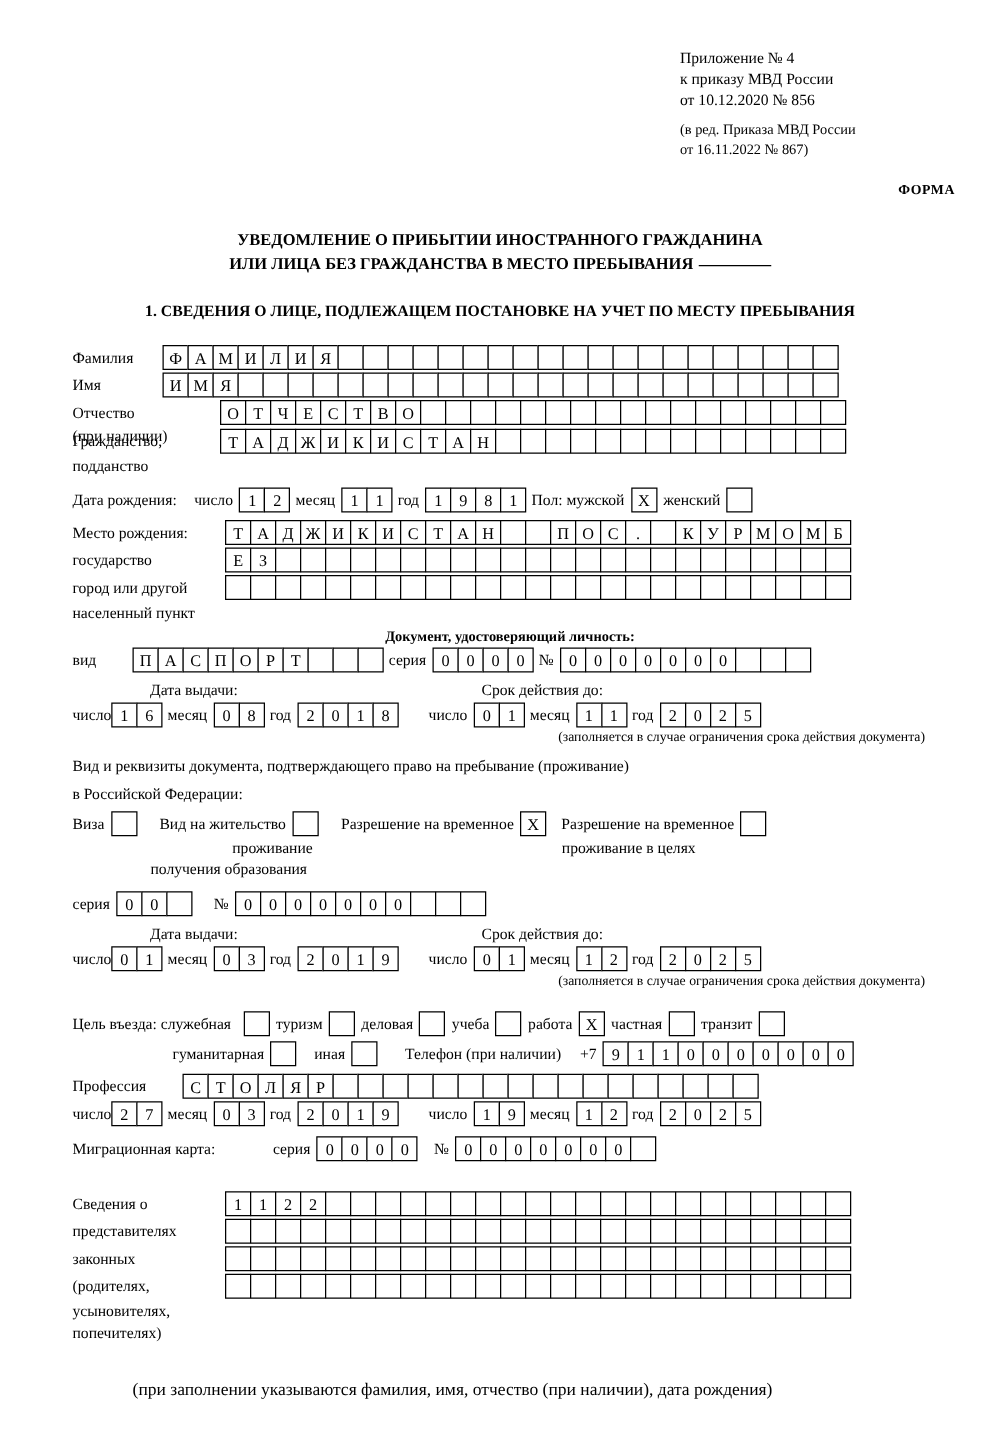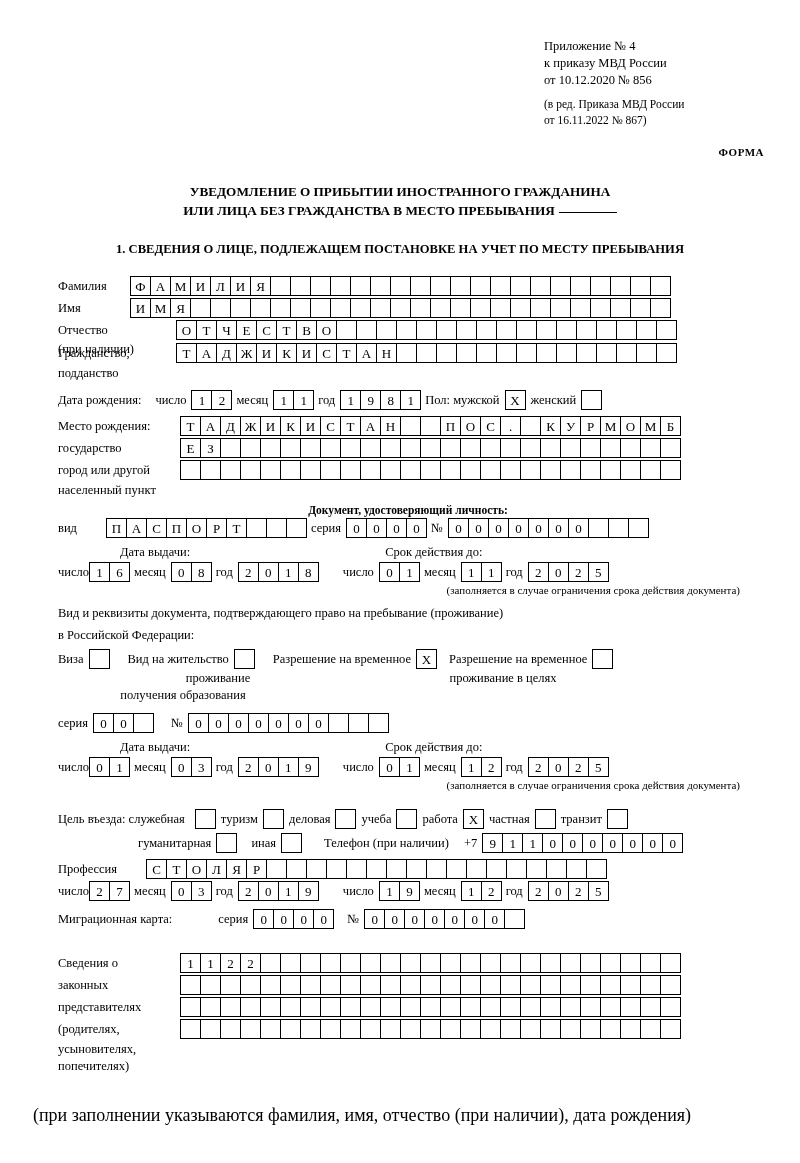--- a/index.html
+++ b/index.html
@@ -138,21 +138,21 @@
     font-size: 13px;
     display: inline-block;
     vertical-align: middle;
   }
   .footer-note {
     position: absolute;
     top: 1105px;
     left: 0;
     width: 724px;
     text-align: center;
-    font-size: 18px;
+    font-size: 14px;
   }
   .lbl-w1 { width: 72px; }
   .flexline { display: flex; align-items: flex-start; }
 </style>
 </head>
 <body>
 
 <div class="page">
 
   <div class="hdr">
@@ -742,52 +742,52 @@
           <div class="bx"></div>
           <div class="bx"></div>
           <div class="bx"></div>
           <div class="bx"></div>
           <div class="bx"></div>
           <div class="bx"></div>
           <div class="bx"></div>
         </div>
     </div>
     <div class="row">
+      <div class="lbl" style="width:122px;">представителях</div>
+      <div class="boxes" id="lr3-boxes">
+          <div class="bx"></div>
+          <div class="bx"></div>
+          <div class="bx"></div>
+          <div class="bx"></div>
+          <div class="bx"></div>
+          <div class="bx"></div>
+          <div class="bx"></div>
+          <div class="bx"></div>
+          <div class="bx"></div>
+          <div class="bx"></div>
+          <div class="bx"></div>
+          <div class="bx"></div>
+          <div class="bx"></div>
+          <div class="bx"></div>
+          <div class="bx"></div>
+          <div class="bx"></div>
+          <div class="bx"></div>
+          <div class="bx"></div>
+          <div class="bx"></div>
+          <div class="bx"></div>
+          <div class="bx"></div>
+          <div class="bx"></div>
+          <div class="bx"></div>
+          <div class="bx"></div>
+          <div class="bx"></div>
+        </div>
+    </div>
+    <div class="row">
       <div class="lbl" style="width:122px;">законных</div>
       <div class="boxes" id="lr2-boxes">
-          <div class="bx"></div>
-          <div class="bx"></div>
-          <div class="bx"></div>
-          <div class="bx"></div>
-          <div class="bx"></div>
-          <div class="bx"></div>
-          <div class="bx"></div>
-          <div class="bx"></div>
-          <div class="bx"></div>
-          <div class="bx"></div>
-          <div class="bx"></div>
-          <div class="bx"></div>
-          <div class="bx"></div>
-          <div class="bx"></div>
-          <div class="bx"></div>
-          <div class="bx"></div>
-          <div class="bx"></div>
-          <div class="bx"></div>
-          <div class="bx"></div>
-          <div class="bx"></div>
-          <div class="bx"></div>
-          <div class="bx"></div>
-          <div class="bx"></div>
-          <div class="bx"></div>
-          <div class="bx"></div>
-        </div>
-    </div>
-    <div class="row">
-      <div class="lbl" style="width:122px;">представителях</div>
-      <div class="boxes" id="lr3-boxes">
           <div class="bx"></div>
           <div class="bx"></div>
           <div class="bx"></div>
           <div class="bx"></div>
           <div class="bx"></div>
           <div class="bx"></div>
           <div class="bx"></div>
           <div class="bx"></div>
           <div class="bx"></div>
           <div class="bx"></div>

